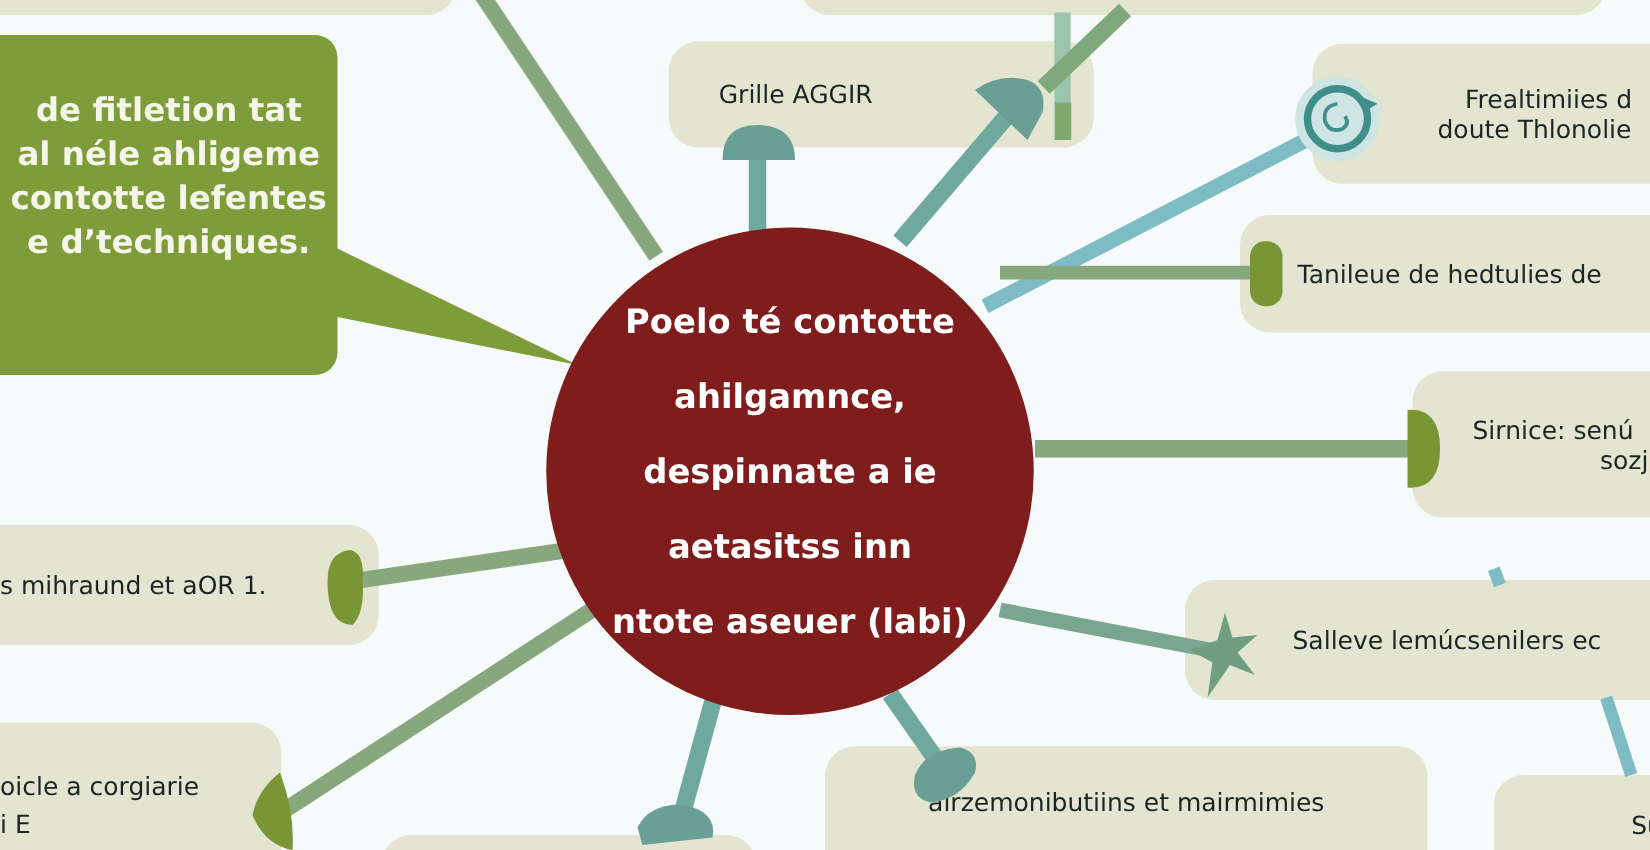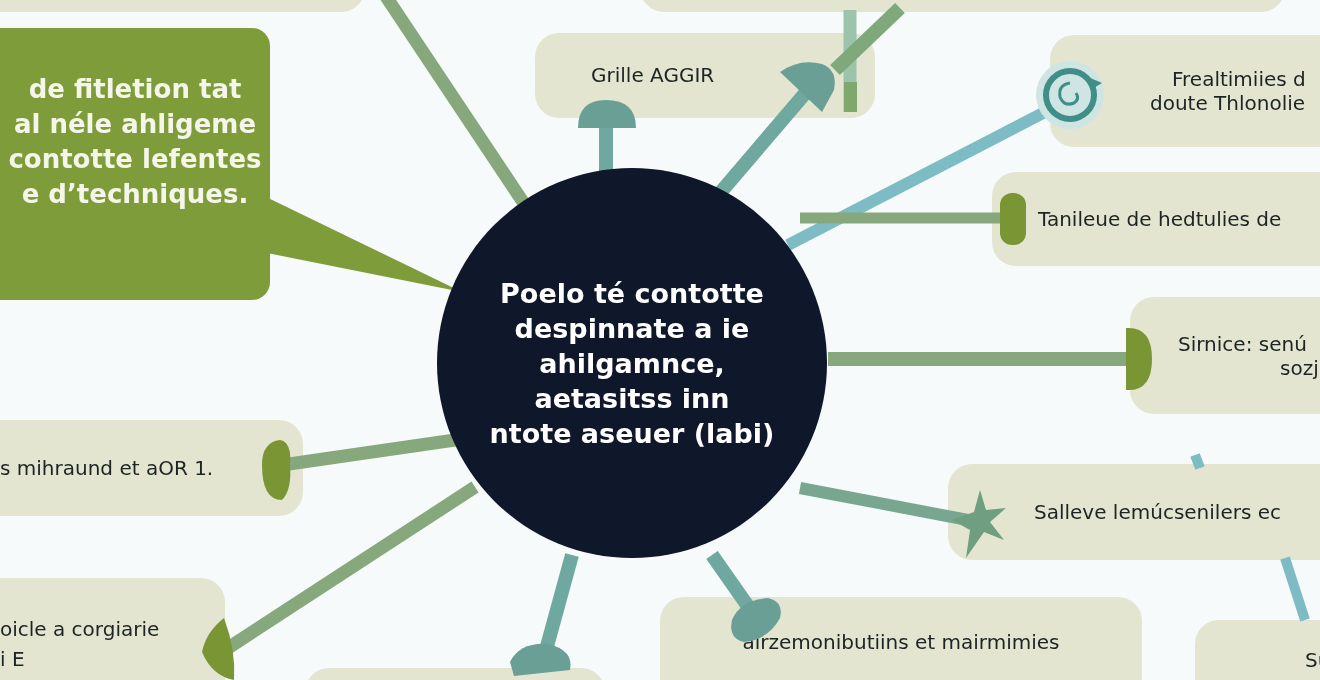--- a/index.html
+++ b/index.html
@@ -17,38 +17,38 @@
       font-size: 20px; line-height: 24px;
     }
     .box.left-aligned { justify-content: flex-start; text-align: left; }
     .callout {
       position: absolute; left: -20px; top: 28px; width: 290px; height: 272px;
       background: #7e9c3a; border-radius: 18px; z-index: 2;
       color: #f4f6ea; font-weight: bold; font-size: 26px; line-height: 35px;
       box-sizing: border-box; padding: 44px 0 0 20px; white-space: nowrap;
     }
     .hub {
-      position: absolute; left: 437px; top: 168px; width: 390px; height: 390px;
-      border-radius: 50%; background: #0f172a; z-index: 3;
+      position: absolute; left: 437px; top: 182px; width: 390px; height: 390px;
+      border-radius: 50%; background: #7f1d1d; z-index: 3;
       display: flex; align-items: center; justify-content: center; flex-direction: column;
-      color: #ffffff; font-weight: bold; font-size: 27px; line-height: 35px; text-align: center;
+      color: #ffffff; font-weight: bold; font-size: 27px; line-height: 35px; text-align: center; gap: 25px;
     }
     .hub .line { display: block; white-space: nowrap; }
     .callout .line { display: block; text-align: center; }
     .box .line { display: block; }
   </style>
 </head>
 <body>
 
 <div class="canvas">
 
   <div class="box" style="left:-30px; top:-40px; width:395px; height:52px;"></div>
   <div class="box" style="left:640px; top:-40px; width:645px; height:52px;"></div>
 
-  <div class="box" style="left:535px; top:33px; width:340px; height:85px; justify-content:flex-start; padding-left:56px; align-items:flex-start; padding-top:30px;">
+  <div class="box" style="left:535px; top:33px; width:340px; height:85px; justify-content:flex-start; padding-left:40px; align-items:flex-start; padding-top:30px;">
     <span class="line">Grille AGGIR</span>
   </div>
 
   <div class="box" style="left:1050px; top:35px; width:300px; height:112px; padding-left:100px; flex-direction:column; align-items:flex-start;">
     <span class="line" style="padding-left:22px;">Frealtimiies d</span>
     <span class="line">doute Thlonolie</span>
   </div>
 
   <div class="box left-aligned" style="left:992px; top:172px; width:360px; height:94px; padding-left:46px;">
     <span class="line">Tanileue de hedtulies de</span>
@@ -134,19 +134,19 @@
 
   <div class="callout">
     <span class="line">de fitletion tat</span>
     <span class="line">al néle ahligeme</span>
     <span class="line">contotte lefentes</span>
     <span class="line">e d’techniques.</span>
   </div>
 
   <div class="hub">
     <span class="line">Poelo té contotte</span>
+    <span class="line">ahilgamnce,</span>
     <span class="line">despinnate a ie</span>
-    <span class="line">ahilgamnce,</span>
     <span class="line">aetasitss inn</span>
     <span class="line">ntote aseuer (labi)</span>
   </div>
 
 </div>
 
 </body></html>

